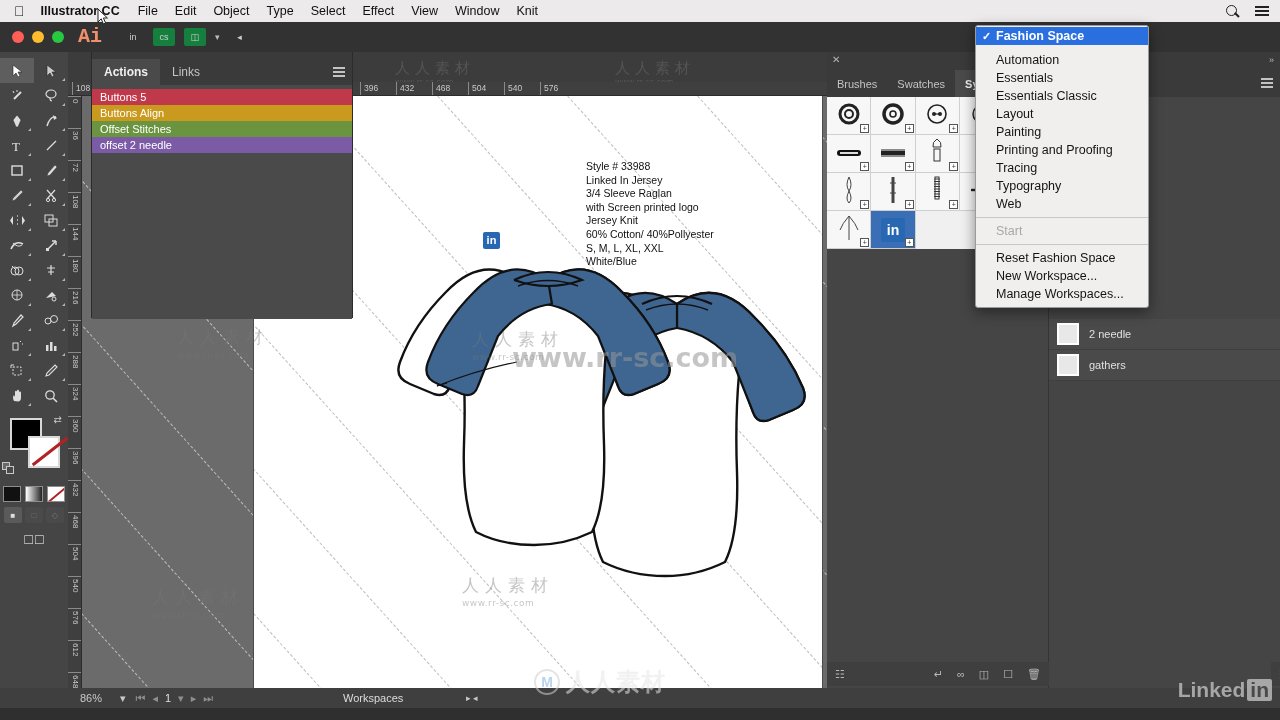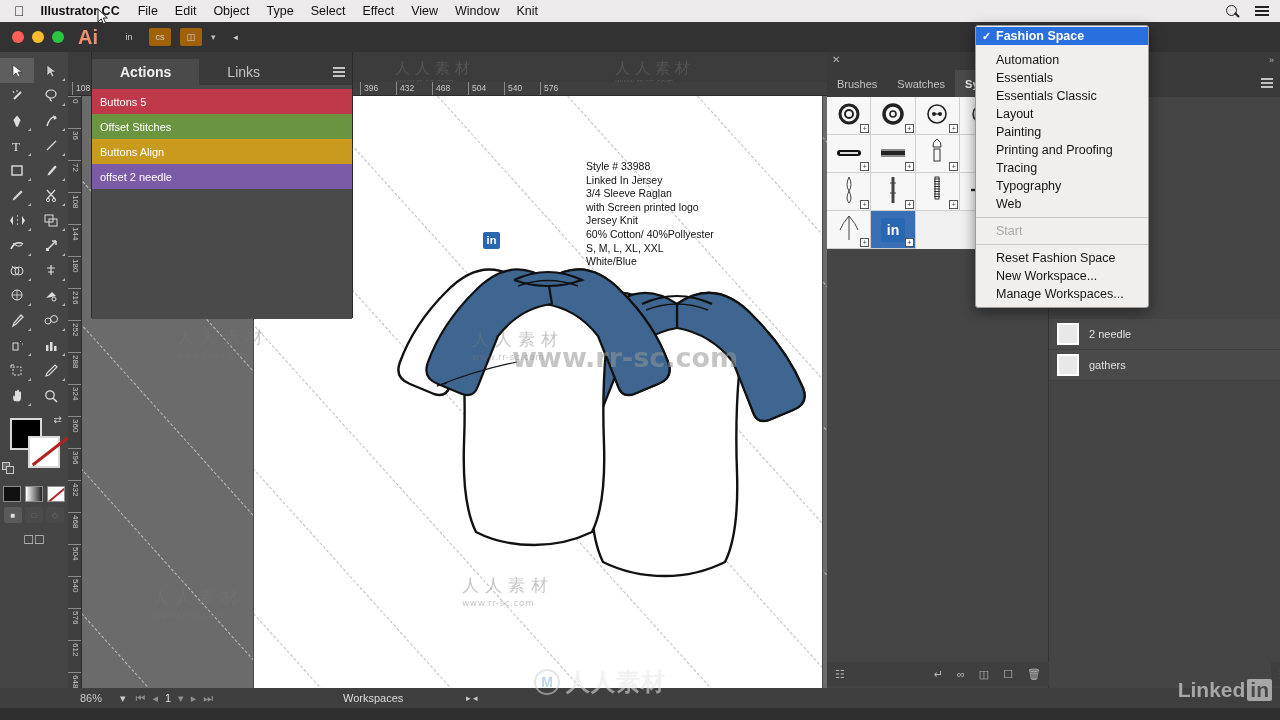--- a/index.html
+++ b/index.html
@@ -44,25 +44,25 @@
     background: #323232; z-index: 50;
     display: flex; align-items: center;
   }
   .traffic { display: flex; gap: 8px; margin-left: 12px; }
   .light { width: 12px; height: 12px; border-radius: 50%; }
   .light.r { background: #ff5f57; }
   .light.y { background: #febc2e; }
   .light.g { background: #28c840; }
   .ai-logo {
     margin-left: 14px; color: #f0906b; font-weight: bold;
-    font-size: 20px; font-family: Liberation Sans, sans-serif; line-height: 1;
+    font-size: 20px; font-family: Liberation Mono, monospace; line-height: 1;
   }
   .ctl-icons { display: flex; align-items: center; gap: 9px; margin-left: 20px; }
   .ctl-btn {
-    width: 22px; height: 18px; background: #a16207; border-radius: 2px;
+    width: 22px; height: 18px; background: #15803d; border-radius: 2px;
     display: flex; align-items: center; justify-content: center;
     color: #cfcfcf; font-size: 9px;
   }
   .ctl-btn.flat { background: transparent; }
   .chev { color: #bdbdbd; font-size: 9px; }
 
   .stock-field {
     position: absolute; right: 8px; top: 27px; width: 160px; height: 20px;
     background: #444; border: 1px solid #555; border-radius: 3px;
     color: #9b9b9b; font-size: 11.5px; line-height: 19px; padding-left: 8px;
@@ -188,29 +188,29 @@
   
   .actions-panel {
     position: absolute; left: 91px; top: 40px; width: 262px; height: 278px;
     background: #3f3f3f; border: 1px solid #2b2b2b; z-index: 44;
   }
   .ap-titlebar { height: 18px; background: #3a3a3a; position: relative; }
   .ap-titlebar .x { position: absolute; left: 5px; top: 2px; color: #b6b6b6; font-size: 10px; }
   .ap-titlebar .dd { position: absolute; right: 6px; top: 3px; color: #b6b6b6; font-size: 9px; }
   .ap-tabs { height: 26px; background: #3a3a3a; display: flex; align-items: stretch; position: relative; }
   .ap-tab {
-    padding: 0 28px; display: flex; align-items: center;
-    font-size: 14px; color: #c3c3c3;
+    padding: 0 12px; display: flex; align-items: center;
+    font-size: 12px; color: #c3c3c3;
   }
   .ap-tab.active { background: #4a4a4a; color: #efefef; font-weight: bold; }
   .ap-menu { position: absolute; right: 7px; top: 8px; width: 12px; height: 10px; }
   .ap-menu i { display: block; height: 1.6px; background: #c3c3c3; margin-bottom: 2.5px; }
   .ap-body { background: #4a4a4a; height: 234px; padding-top: 4px; }
   .act-row {
-    height: 25px; display: flex; align-items: center;
+    height: 16px; display: flex; align-items: center;
     padding-left: 8px; font-size: 11px; color: #ffffff;
   }
 
   
   .right-dock {
     position: absolute; left: 827px; top: 52px; width: 453px; height: 656px;
     background: #3c3c3c; z-index: 30;
   }
   .dock-col-a {
     position: absolute; left: 0; top: 0; width: 222px; height: 656px;
@@ -728,22 +728,22 @@
       <div class="ap-tab active">Actions</div>
       <div class="ap-tab">Links</div>
       <div class="ap-menu">
           <i></i>
           <i></i>
           <i></i>
         </div>
     </div>
     <div class="ap-body" id="actionsList">
         <div class="act-row" style="background: rgb(192, 57, 75);">Buttons 5</div>
+        <div class="act-row" style="background: rgb(201, 154, 30);">Buttons Align</div>
         <div class="act-row" style="background: rgb(106, 148, 64);">Offset Stitches</div>
-        <div class="act-row" style="background: rgb(201, 154, 30);">Buttons Align</div>
         <div class="act-row" style="background: rgb(123, 91, 166);">offset 2 needle</div>
       </div>
   </div>
 
   <div class="right-dock">
 
     <div class="dock-col-a">
       <div class="dock-top">
         <span class="x">✕</span>
       </div>

